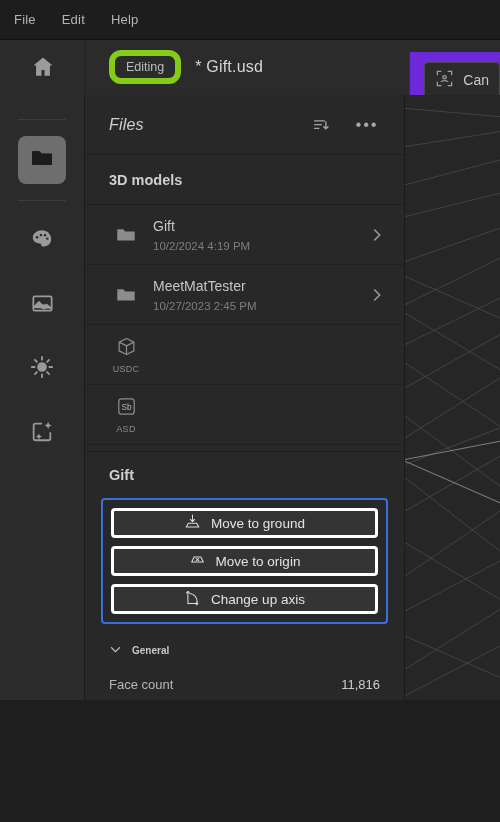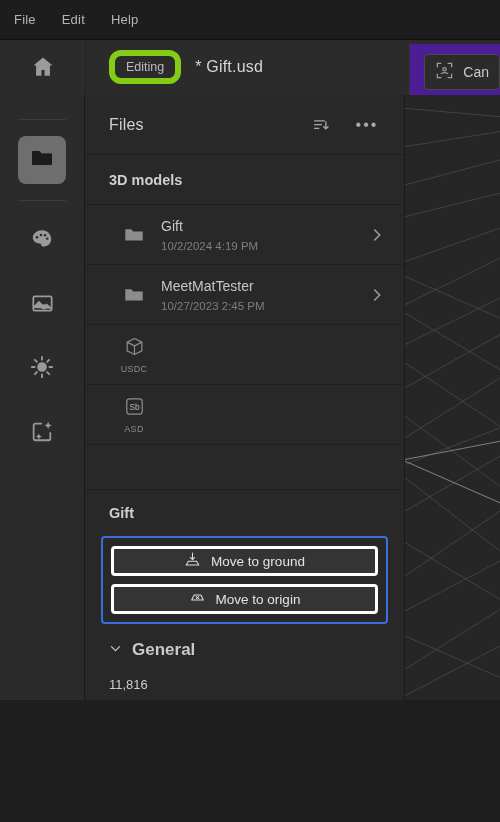--- a/index.html
+++ b/index.html
@@ -45,24 +45,24 @@
     background: #2b2b2b;
     border-left: 1px solid #232323;
   }
   .editing-pill {
     border: 6px solid #84cc16; border-radius: 12px;
     padding: 5px 11px; font-size: 12.5px; color: #bdbdbd;
     background: transparent; line-height: 1;
   }
   .doc-title { font-size: 16px; color: #d6d6d6; letter-spacing: .2px; }
   .canvas-cell {
-    position: absolute; right: 0; top: 4px; height: 55px;
+    position: absolute; right: 0; top: 12px; height: 55px;
     display: flex; align-items: center; padding-left: 14px;
     border-left: 1px solid #343434;
-    background: #4c1d95;
+    background: #6d28d9;
   }
   .canvas-btn {
     display: flex; align-items: center; gap: 9px;
     border: 1px solid #4a4a4a; border-radius: 4px;
     padding: 6px 10px; color: #c9c9c9; font-size: 14px;
     background: #2b2b2b;
     white-space: nowrap;
   }
 
   
@@ -91,20 +91,21 @@
     background: #282828;
     display: flex; flex-direction: column;
     border-right: 1px solid #1a1a1a;
     min-height: 0;
   }
   .panel-header {
     height: 60px; flex: 0 0 60px;
     display: flex; align-items: center;
     padding: 0 24px;
     border-bottom: 1px solid #1f1f1f;
+    font-style: italic;
   }
   .panel-title { font-size: 16px; color: #d0d0d0; flex: 1; letter-spacing: .2px; }
   .hdr-icon { width: 26px; display: flex; align-items: center; justify-content: center; color: #a6a6a6; }
   .hdr-icon.more { margin-left: 20px; letter-spacing: 2px; font-size: 16px; color: #a8a8a8; }
 
   .section-label {
     height: 50px; display: flex; align-items: center;
     padding: 0 24px; font-size: 14.5px; font-weight: bold;
     color: #cfcfcf; border-bottom: 1px solid #1f1f1f;
   }
@@ -113,21 +114,20 @@
   .file-row {
     height: 60px; display: flex; align-items: center;
     padding: 0 14px 0 20px;
     border-bottom: 1px solid #202020;
     position: relative;
   }
   .frow-iconcol {
     width: 42px; flex: 0 0 42px;
     display: flex; flex-direction: column; align-items: center; justify-content: center;
     color: #8c8c8c;
-    margin-left: 8px;
   }
   .frow-ext { font-size: 9px; color: #8a8a8a; margin-top: 3px; letter-spacing: .3px; }
   .frow-text { flex: 1; display: flex; flex-direction: column; gap: 6px; padding-left: 6px; }
   .frow-name { font-size: 14px; color: #c6c6c6; }
   .frow-meta { font-size: 11.5px; color: #7e7e7e; }
   .frow-chev { width: 26px; display: flex; align-items: center; justify-content: center; color: #9b9b9b; }
 
   .panel-spacer { flex: 1 1 auto; min-height: 0; border-bottom: 1px solid #1f1f1f; }
 
   
@@ -142,21 +142,21 @@
   .action-btn {
     height: 30px; border: 3px solid #ffffff; border-radius: 4px;
     background: #343434;
     display: flex; align-items: center; justify-content: center; gap: 10px;
     font-size: 13.5px; color: #e2e2e2;
   }
 
   .general-head {
     height: 36px; display: flex; align-items: center; gap: 10px;
     padding: 0 24px; margin-top: 8px;
-    font-size: 17px; font-weight: bold; color: #c9c9c9; text-align: right;
+    font-size: 10px; font-weight: bold; color: #c9c9c9; text-align: right;
   }
   .prop-row {
     height: 32px; display: flex; align-items: center;
     padding: 0 24px; font-size: 13px; color: #b6b6b6;
   }
   .prop-row .k { flex: 1; }
   .prop-row .v { color: #cccccc; }
 
   
   .viewport { flex: 1; position: relative; background: #262626; overflow: hidden; }
@@ -355,32 +355,44 @@
         </div>
         <div class="action-btn">
           <span>
             <svg width="17" height="17" viewBox="0 0 24 24" fill="none" stroke="#dcdcdc" stroke-width="1.5" stroke-linecap="round" stroke-linejoin="round">
               <path d="M7.2 8.4h9.6l3.4 7.2H3.8z"></path>
                 <path d="M10.2 10.8l3.6 2.6M13.8 10.8l-3.6 2.6"></path>
             </svg>
           </span>
           <span>Move to origin</span>
         </div>
+        <div class="action-btn">
+          <span>
+            <svg width="17" height="17" viewBox="0 0 24 24" fill="none" stroke="#dcdcdc" stroke-width="1.5" stroke-linecap="round" stroke-linejoin="round">
+              <path d="M5.5 3.5v17h14"></path>
+                <path d="M3.6 5.6 5.5 3.5l2 2.1"></path>
+              <path d="M17.4 18.6l2.1 1.9-2.1 2"></path>
+              <path d="M8.6 6.4c6 1 9.4 5 10.2 11.6"></path>
+            </svg>
+          </span>
+          <span>Change up axis</span>
+        </div>
       </div>
 
       <div class="general-head">
         <span>
           <svg width="13" height="13" viewBox="0 0 24 24" fill="none" stroke="#c2c2c2" stroke-width="2.4" stroke-linecap="round">
               <path d="M4.5 8.5 12 16l7.5-7.5"></path>
             </svg>
         </span>
         <span>General</span>
       </div>
 
       <div class="prop-row">
+        <span class="k">Face count</span>
         <span class="v">11,816</span>
       </div>
 
     </div>
 
     <div class="viewport">
       <svg viewBox="0 0 95 727" preserveAspectRatio="none">
         <g stroke="#5a5a5a" stroke-width="0.8" fill="none" opacity="0.75">
           <path d="M0 16 L95 26"></path>
           <path d="M0 62 L95 44"></path>

